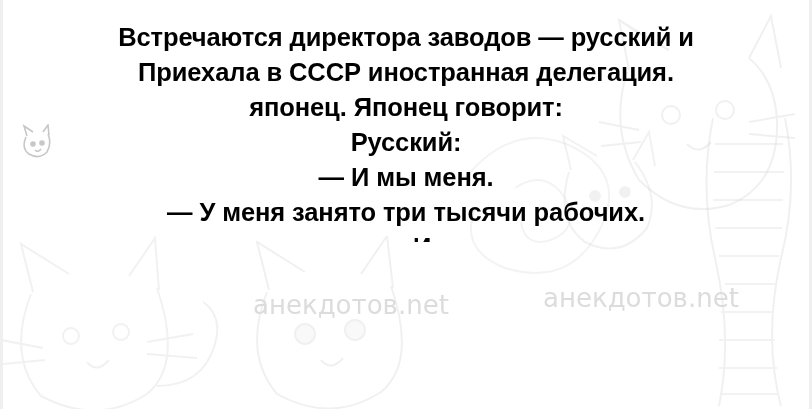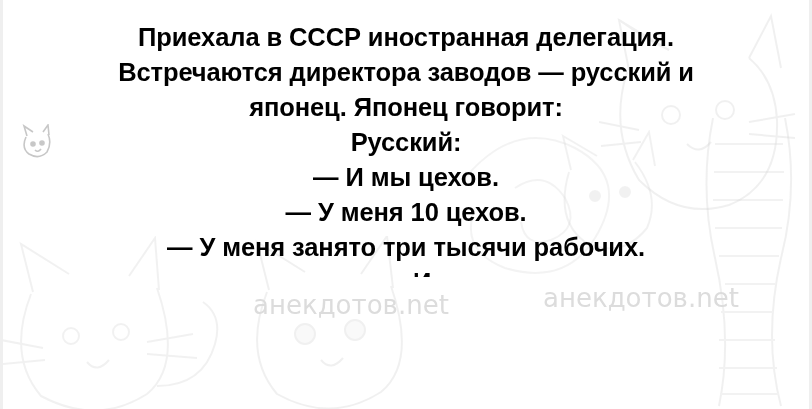--- a/index.html
+++ b/index.html
@@ -172,23 +172,22 @@
       <path d="M6 12 L3 2 L12 8"></path>
       <path d="M22 8 L27 1 L28 11"></path>
       <path d="M5 13 Q0 24 8 30 Q18 36 26 28 Q31 19 27 10"></path>
       <circle cx="12" cy="20" r="2" fill="#9a9a9a"></circle>
       <circle cx="21" cy="19" r="2" fill="#9a9a9a"></circle>
       <path d="M14 26 Q17 29 20 25"></path>
     </svg>
   </div>
 
   <div id="joke-text">
+    <span class="line">Встречаются директора заводов — русский и</span>
     <span class="line">Приехала в СССР иностранная делегация.</span>
-    <span class="line">Встречаются директора заводов — русский и</span>
     <span class="line">японец. Японец говорит:</span>
     <span class="line">Русский:</span>
-    <span class="line">— И мы цехов.</span>
-    <span class="line">— У меня 10 цехов.</span>
+    <span class="line">— И мы меня.</span>
     <span class="line">— У меня занято три тысячи рабочих.</span>
     <span class="line clipped">— И</span>
   </div>
 
 </div>
 
 </body></html>

